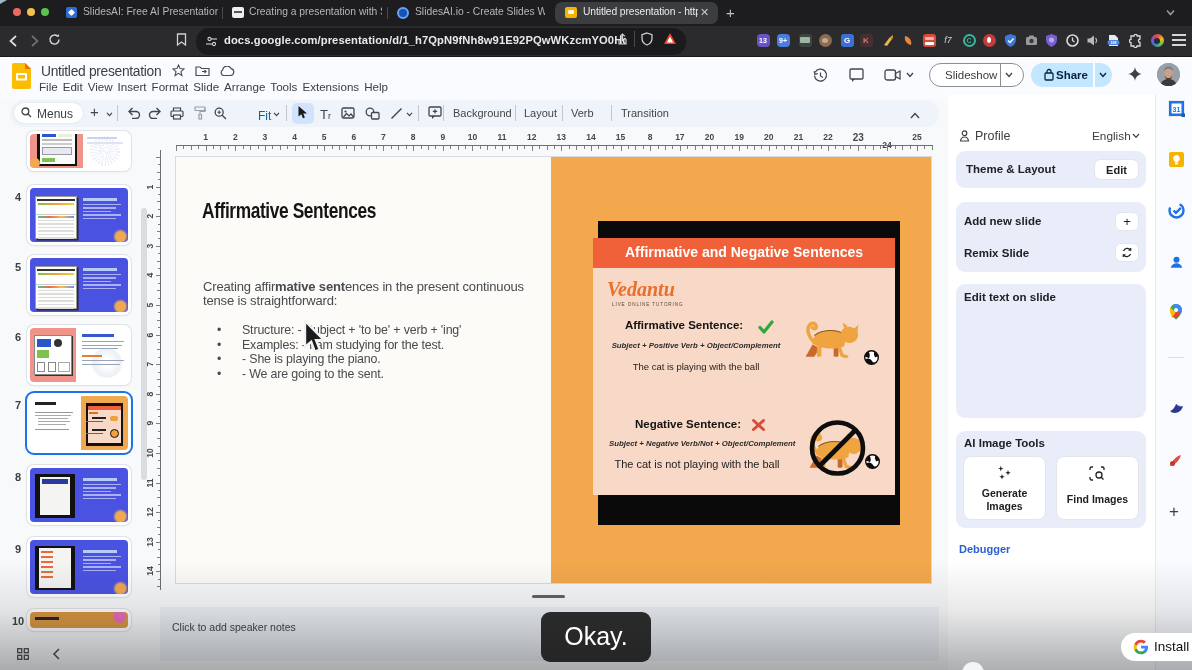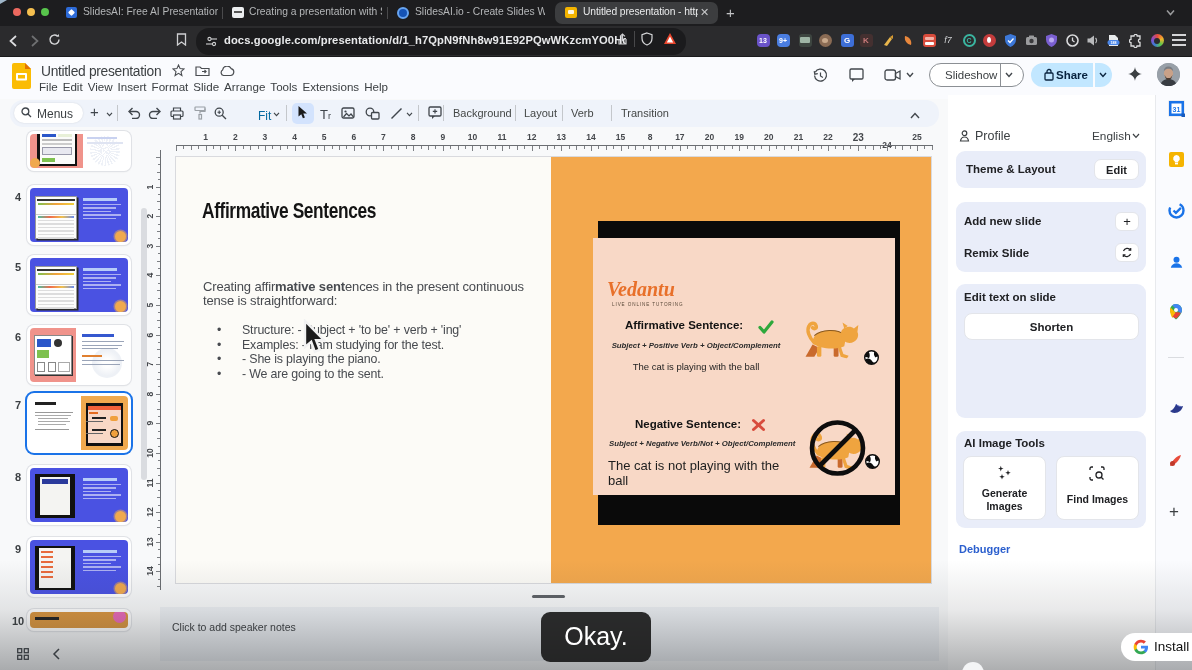--- a/index.html
+++ b/index.html
@@ -780,20 +780,21 @@
       Creating affir<b>mative sent</b>ences in the present continuous<br>tense is straightforward:
       <div style="margin-top:15px;"></div>
       <div style="line-height:14.6px;font-size:12.4px;"><span style="position:absolute;left:14px;">•</span><span style="padding-left:39px;">Structure: - Subject + 'to be' + verb + 'ing'</span></div>
       <div style="line-height:14.6px;font-size:12.4px;"><span style="position:absolute;left:14px;">•</span><span style="padding-left:39px;">Examples: - I am studying for the test.</span></div>
       <div style="line-height:14.6px;font-size:12.4px;"><span style="position:absolute;left:14px;">•</span><span style="padding-left:39px;">- She is playing the piano.</span></div>
       <div style="line-height:14.6px;font-size:12.4px;"><span style="position:absolute;left:14px;">•</span><span style="padding-left:39px;">- We are going to the sent.</span></div>
     </div>
 
     <div class="abs" style="left:422px;top:64px;width:302px;height:304px;background:#0a0a0a;"></div>
     <div class="abs" id="vedantu" style="left:417px;top:81px;width:302px;height:257px;background:#f8d8c6;">
+      <div class="abs" style="left:0;top:0;width:302px;height:30px;background:#f0613a;color:#fff;font-weight:700;font-size:14px;text-align:center;line-height:29px;letter-spacing:0px;">Affirmative and Negative Sentences</div>
       <div class="abs" style="left:14px;top:40px;width:90px;height:30px;">
         <div style="color:#e8702a;font-size:20px;font-weight:700;font-style:italic;font-family:'Liberation Serif',serif;">Vedantu</div>
         <div style="color:#5a4a3a;font-size:4.6px;letter-spacing:0.9px;margin-top:1px;margin-left:5px;white-space:nowrap;">LIVE ONLINE TUTORING</div>
       </div>
       <div class="abs" style="left:2px;top:81px;width:178px;color:#131313;font-size:11.5px;font-weight:700;text-align:center;">Affirmative Sentence:</div>
       <div class="abs" style="left:165px;top:82px;width:16px;height:14px;">
           <svg width="16" height="14" viewBox="0 0 16 14">
             <path d="M2 7.5l4 4.5L14 2" fill="none" stroke="#2ea83c" stroke-width="3.2" stroke-linecap="round" stroke-linejoin="round"></path>
           </svg>
         </div>
@@ -825,21 +826,21 @@
       <div class="abs" style="left:6px;top:180px;width:178px;color:#131313;font-size:11.5px;font-weight:700;text-align:center;">Negative Sentence:</div>
       <div class="abs" style="left:158px;top:180px;width:15px;height:14px;">
           <svg width="15" height="14" viewBox="0 0 15 14">
             <g stroke="#d84b3c" stroke-width="3" stroke-linecap="round">
               <line x1="2.5" y1="2.5" x2="12.5" y2="11.5"></line>
               <line x1="12.5" y1="2.5" x2="2.5" y2="11.5"></line>
             </g>
           </svg>
         </div>
       <div class="abs" style="left:16px;top:201px;width:178px;color:#2a2a2a;font-size:7.8px;font-weight:700;font-style:italic;text-align:center;white-space:nowrap;">Subject + Negative Verb/Not + Object/Complement</div>
-      <div class="abs" style="left:15px;top:220px;width:178px;color:#1e1e1e;font-size:13px;text-align:left;">The cat is not playing with the ball</div>
+      <div class="abs" style="left:15px;top:220px;width:178px;color:#1e1e1e;font-size:11px;text-align:center;">The cat is not playing with the ball</div>
     <div class="abs" style="left: 211px; top: 181px; width: 78px; height: 66px;">
           <div style="position:absolute;left:2px;top:10px;transform:scale(.88);transform-origin:0 0;">
             <svg width="66" height="46" viewBox="0 0 66 46">
               <path d="M14 28 C8 22 5 14 8 9 C10 5 15 5 16 9 C17 12 14 13 12 11" fill="none" stroke="#efa43f" stroke-width="4" stroke-linecap="round"></path>
               <path d="M12 30 L4 44 L14 44 L20 34 z" fill="#c96a2d"></path>
               <rect x="17" y="32" width="5" height="12" rx="1.5" fill="#efa43f"></rect>
               <rect x="36" y="31" width="5.5" height="13" rx="1.5" fill="#c96a2d"></rect>
               <path d="M44 32 l3 9 6 2 -2 3 -7-2 -3-10z" fill="#efa43f"></path>
               <path d="M12 28 C12 18 22 14 32 14 C42 14 48 17 50 22 L48 32 C40 36 20 36 12 28z" fill="#efa43f"></path>
               <path d="M14 20 C22 13 40 12 48 19" fill="none" stroke="#8a5a20" stroke-width="1.2"></path>
@@ -900,21 +901,20 @@
   <div class="abs" style="left:1115px;top:243px;width:24px;height:19px;background:#fff;border:1px solid #e3e5ea;border-radius:6px;"></div>
   <div class="abs" style="left:1121px;top:247px;width:12px;height:11px;">
       <svg width="12" height="11" viewBox="0 0 12 11">
         <path d="M2.5 4a4 4 0 0 1 7-1M9.5 7a4 4 0 0 1-7 1" fill="none" stroke="#202124" stroke-width="1.2"></path>
         <path d="M9.7 1v2.2H7.5M2.3 10V7.8h2.2" fill="none" stroke="#202124" stroke-width="1.2"></path>
       </svg>
     </div>
 
   <div class="abs" style="left:956px;top:284px;width:190px;height:134px;background:#e9edf9;border-radius:9px;"></div>
   <div class="abs" style="left:964px;top:291px;color:#202124;font-size:11.5px;font-weight:700;">Edit text on slide</div>
-  <div class="abs" style="left:964px;top:313px;width:175px;height:27px;background:#fff;border:1px solid #e3e5ea;border-radius:8px;color:#202124;font-size:11.5px;font-weight:700;text-align:center;line-height:26px;">Shorten</div>
 
   <div class="abs" style="left:956px;top:431px;width:190px;height:97px;background:#e9edf9;border-radius:9px;"></div>
   <div class="abs" style="left:964px;top:437px;color:#202124;font-size:11.5px;font-weight:700;">AI Image Tools</div>
   <div class="abs" style="left:963px;top:456px;width:83px;height:64px;background:#fff;border:1px solid #e3e5ea;border-radius:8px;"></div>
   <div class="abs" style="left:996px;top:465px;width:17px;height:17px;">
       <svg width="17" height="17" viewBox="0 0 17 17">
         <path d="M6 1l.9 2.6L9.5 4.5 6.9 5.4 6 8 5.1 5.4 2.5 4.5l2.6-.9z" fill="#202124" transform="scale(0.8)"></path>
         <path d="M12 5l.7 2 2 .7-2 .7-.7 2-.7-2-2-.7 2-.7z" fill="#202124"></path>
         <path d="M6 9l.7 2 2 .7-2 .7-.7 2-.7-2-2-.7 2-.7z" fill="#202124"></path>
       </svg>

